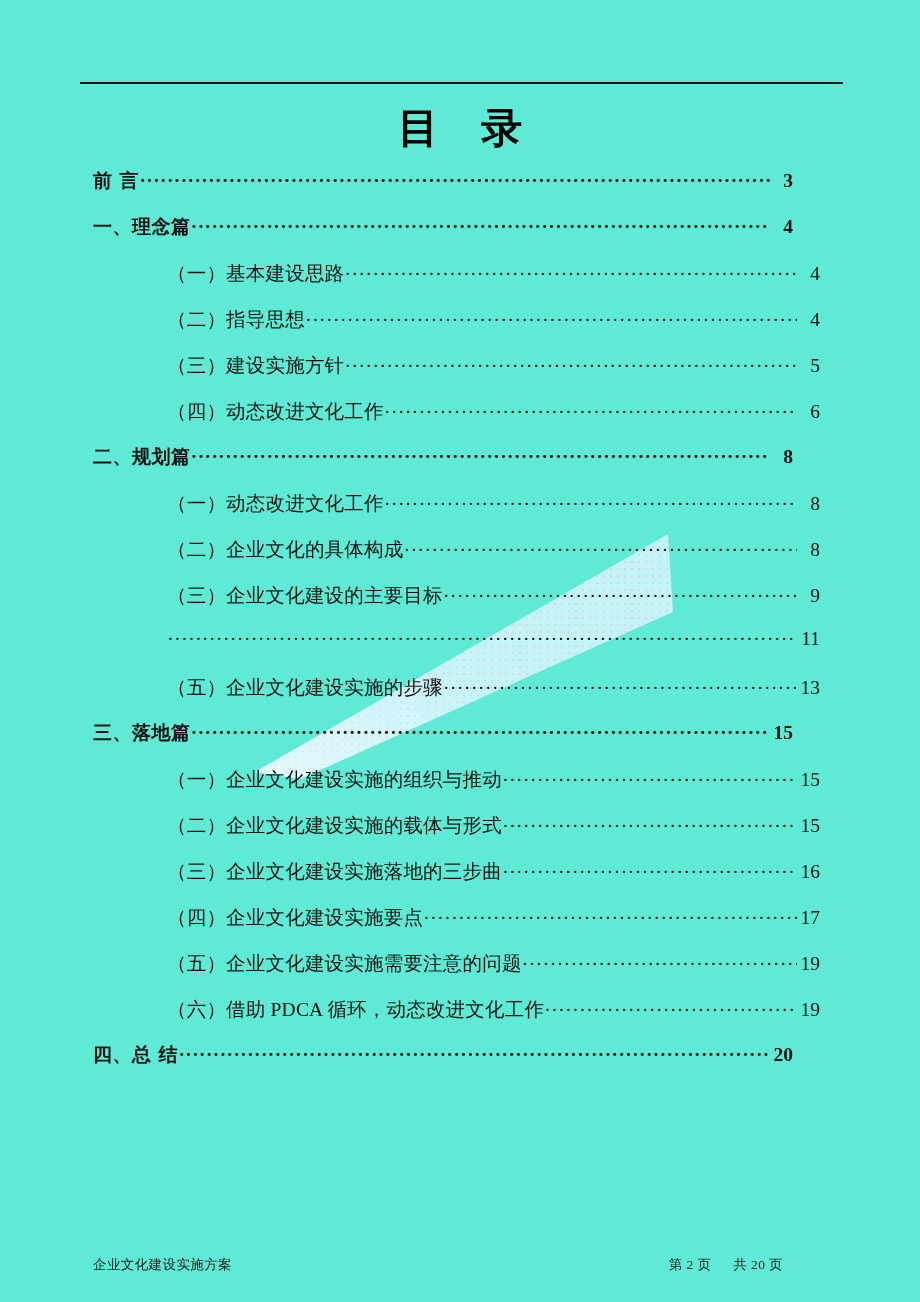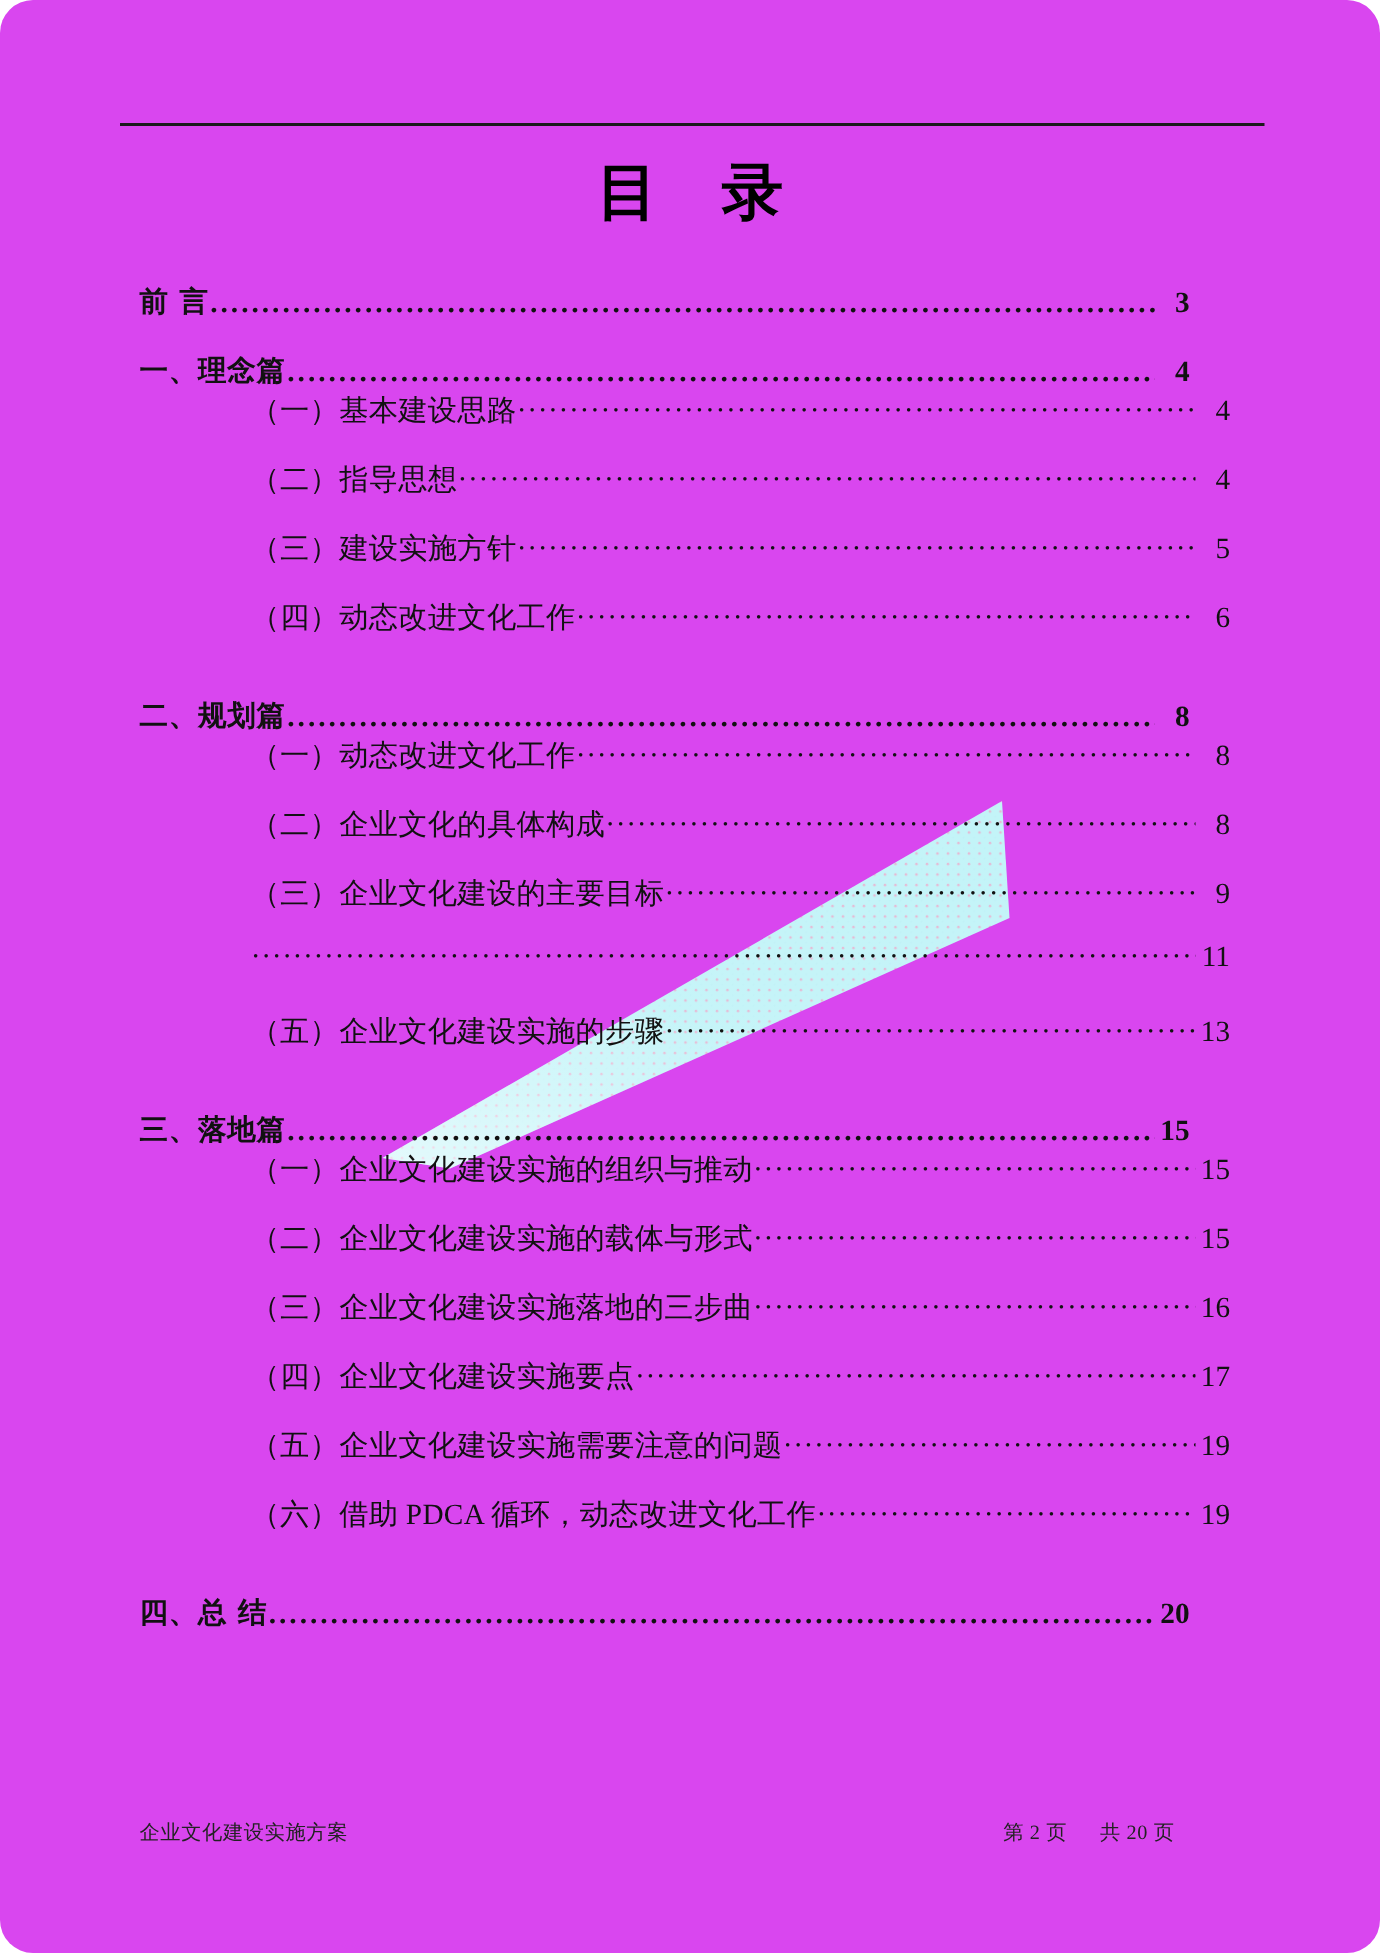--- a/index.html
+++ b/index.html
@@ -10,22 +10,21 @@
   body {
     font-family: "Liberation Serif", "DejaVu Serif", serif;
     color: #000000;
   }
 
   .page {
     position: relative;
     width: 920px;
     height: 1302px;
     overflow: hidden;
-    background: #d946ef;
-    border-radius: 22px;
+    background: #5eead4;
   }
 
   
   .header-rule {
     position: absolute;
     left: 80px;
     top: 82px;
     width: 763px;
     height: 0;
     border-top: 2px solid #1a1a1a;
@@ -103,21 +102,20 @@
     color: #111111;
     text-align: right;
     min-width: 22px;
     font-family: "Liberation Serif", serif;
   }
 
   
   .lvl1 {
     margin-left: 13px;
     font-weight: bold;
-    align-items: flex-end;
   }
   .lvl1 .label {
     font-weight: bold;
     letter-spacing: 0.5px;
     font-family: "DejaVu Sans", "Liberation Sans", sans-serif;
     font-size: 19px;
   }
   .lvl1 .pageno {
     font-weight: bold;
     font-family: "Liberation Serif", serif;
@@ -150,21 +148,21 @@
     top: 1213px;
     width: 690px;
     display: flex;
     justify-content: space-between;
     align-items: baseline;
     font-size: 13.5px;
     color: #222222;
     gap: 25px;
   }
   .footer .f-left { letter-spacing: 0.4px; }
-  .footer .f-right { letter-spacing: 0.4px; }
+  .footer .f-right { letter-spacing: 0.4px; margin-top: 43px; }
   .footer .f-right .gap { display: inline-block; width: 22px; }
 </style>
 </head>
 <body>
 
 <div class="page">
 
   <div class="header-rule"></div>
 
   <div class="doc-title">目 录</div>

